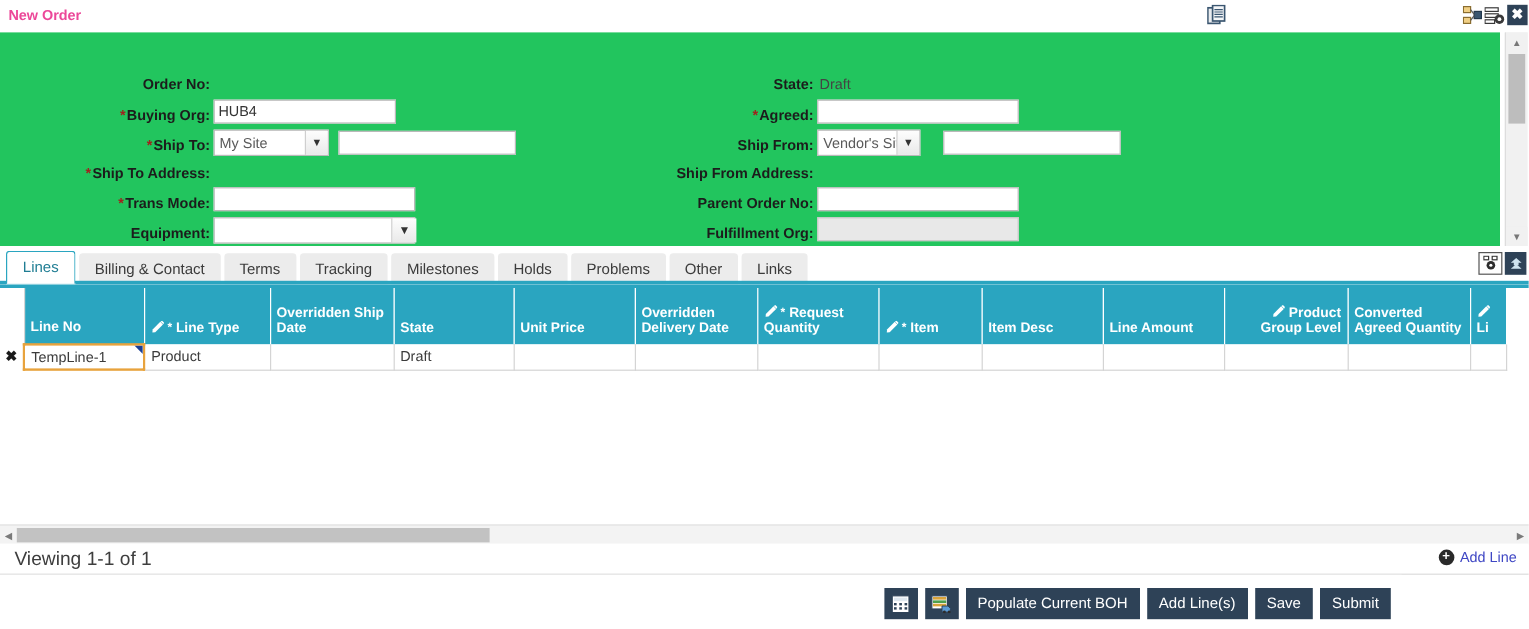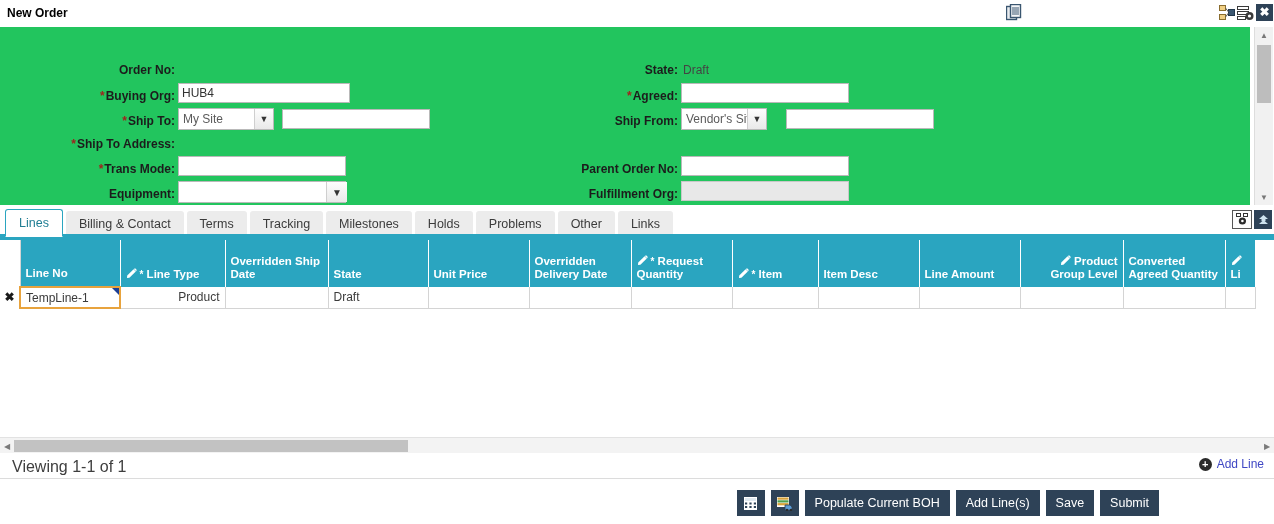--- a/index.html
+++ b/index.html
@@ -15,21 +15,21 @@
     position: relative;
   }
 
   
   .titlebar {
     position: absolute; left: 0; top: 0; width: 1274px; height: 27px;
     background: #ffffff;
   }
   .titlebar-title {
     position: absolute; left: 7px; top: 6px;
-    font-size: 12px; font-weight: bold; color: #000000;
+    font-size: 12px; font-weight: bold; color: #ec4899;
   }
   .tb-icon { position: absolute; top: 3px; cursor: pointer; }
   .icon-docs { left: 1006px; top: 4px; width: 18px; height: 18px; }
   .icon-copy2 { left: 1219px; top: 5px; width: 16px; height: 16px; }
   .icon-gridset { left: 1237px; top: 5px; width: 17px; height: 16px; }
   .btn-close {
     position: absolute; left: 1256px; top: 4px;
     width: 17px; height: 17px; background: #2e4257;
     color: #fff; font-size: 12px; font-weight: bold;
     text-align: center; line-height: 17px; cursor: pointer;
@@ -278,21 +278,21 @@
 <div class="form-area">
 
   <div class="flabel" style="left:30px; top:34px; width:145px;">
     <span>Order No:</span>
   </div>
   <div class="fvalue" style="left:180px; top:34px;"></div>
 
   <div class="flabel" style="left:30px; top:60px; width:145px;">
     <span class="req">*</span><span>Buying Org:</span>
   </div>
-  <input class="finput" style="left: 178px; top: 56px; width: 172px;" value="HUB4">
+  <input class="finput" style="left: 178px; top: 56px; width: 152px;" value="HUB4">
 
   <div class="flabel" style="left:30px; top:85px; width:145px;">
     <span class="req">*</span><span>Ship To:</span>
   </div>
   <div class="fselect" style="left:178px; top:81px; width:96px;">
     <span class="sel-text">My Site</span>
     <span class="sel-arrow">▼</span>
   </div>
   <input class="finput" style="left: 282px; top: 82px; width: 148px;" value="">
 
@@ -324,20 +324,23 @@
 
   <div class="flabel" style="left:520px; top:85px; width:158px;">
     <span>Ship From:</span>
   </div>
   <div class="fselect" style="left:681px; top:81px; width:86px;">
     <span class="sel-text">Vendor's Site</span>
     <span class="sel-arrow">▼</span>
   </div>
   <input class="finput" style="left: 786px; top: 82px; width: 148px;" value="">
 
+  <div class="flabel" style="left:520px; top:108px; width:158px;">
+    <span>Ship From Address:</span>
+  </div>
   <div class="fvalue" style="left:683px; top:108px;"></div>
 
   <div class="flabel" style="left:520px; top:133px; width:158px;">
     <span>Parent Order No:</span>
   </div>
   <input class="finput" style="left: 681px; top: 129px; width: 168px;" value="">
 
   <div class="flabel" style="left:520px; top:158px; width:158px;">
     <span>Fulfillment Org:</span>
   </div>
@@ -414,21 +417,21 @@
           <th style="width: 30px;"><svg class="pencil" width="11" height="11" viewBox="0 0 11 11">
               <path d="M1 10 L1.2 7.6 L7.6 1.2 L9.8 3.4 L3.4 9.8 Z" fill="#ffffff"></path>
               <path d="M7.8 0.9 L9.1 0.2 L10.8 1.9 L10.1 3.2 Z" fill="#ffffff"></path>
             </svg><span>Li</span></th>
         </tr>
     </thead>
     <tbody id="grid-body">
         <tr>
           <td class="sel-cell"><span class="row-del">✖</span></td>
           <td class="cell-active" style="width: 100px;"><span>TempLine-1</span><span class="corner"></span></td>
-          <td style="width: 105px; text-align: right;">Product</td>
+          <td style="width: 105px;">Product</td>
           <td style="width: 103px;"></td>
           <td style="width: 100px;">Draft</td>
           <td style="width: 101px;"></td>
           <td style="width: 102px;"></td>
           <td style="width: 101px;"></td>
           <td style="width: 86px;"></td>
           <td style="width: 101px;"></td>
           <td style="width: 101px;"></td>
           <td style="width: 103px;"></td>
           <td style="width: 102px;"></td>

